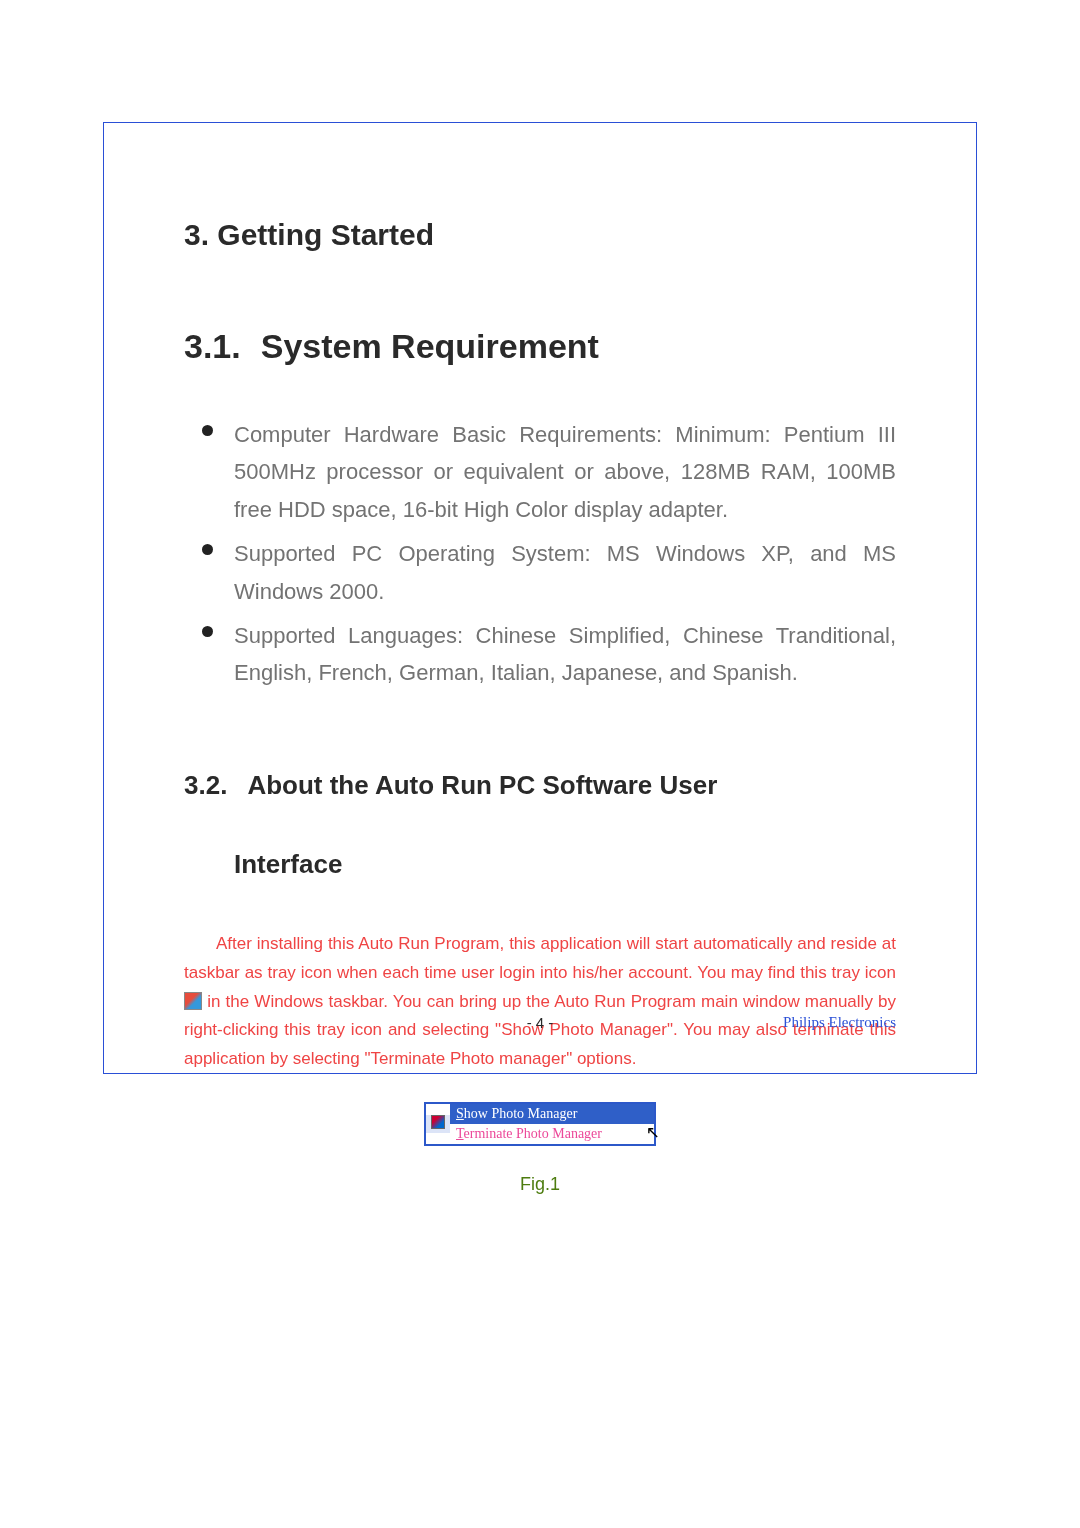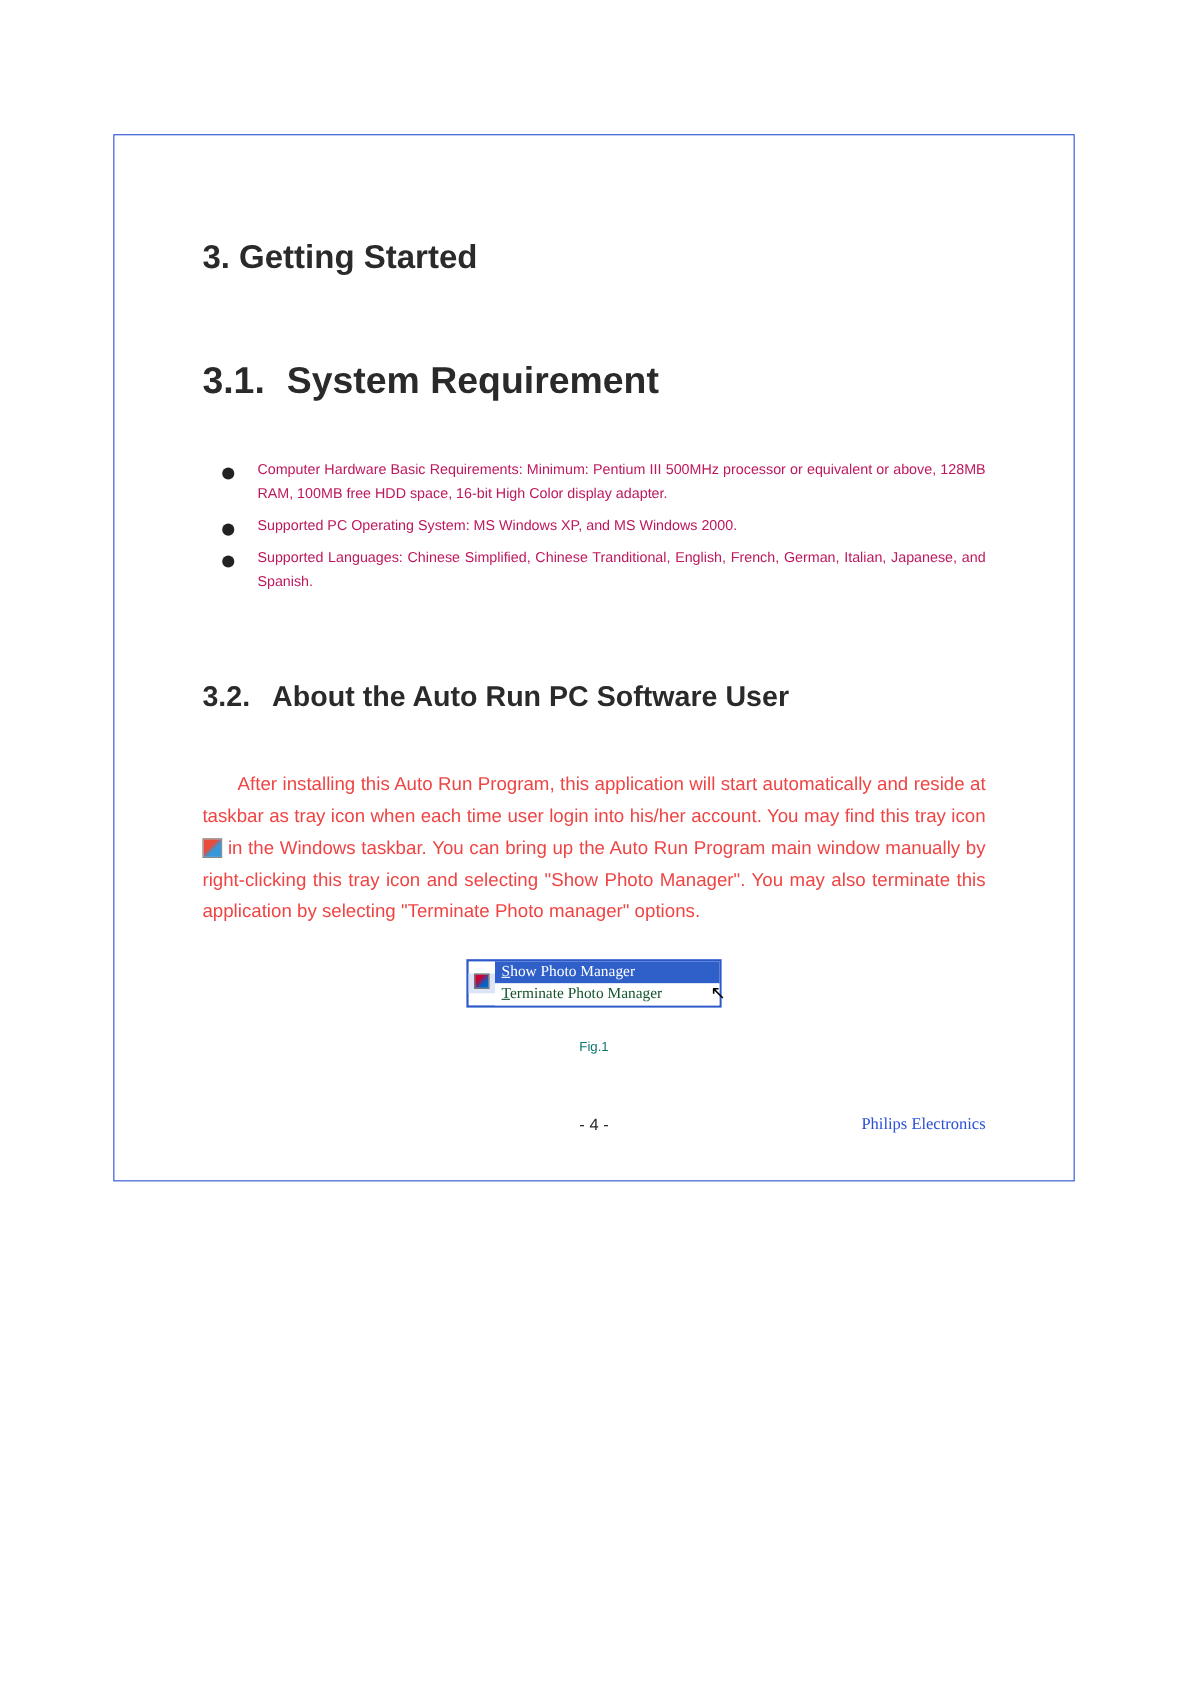--- a/index.html
+++ b/index.html
@@ -40,23 +40,23 @@
       display: inline-block;
       margin-right: 20px;
     }
     ul.bullets {
       list-style: none;
       padding-left: 18px;
       margin-bottom: 78px;
     }
     ul.bullets li {
       position: relative;
-      font-size: 13px;
+      font-size: 22px;
       line-height: 1.7;
-      color: #be185d;
+      color: #737373;
       text-align: justify;
       padding-left: 32px;
       margin-bottom: 7px;
     }
     ul.bullets li::before {
       content: "";
       position: absolute;
       left: 0px;
       top: 9px;
       width: 11px;
@@ -140,35 +140,35 @@
     }
     .menu-item-highlighted {
       background: #2f5fc8;
       color: #ffffff;
     }
     .menu-item-highlighted .underline-first {
       text-decoration: underline;
     }
     .menu-item-plain {
       background: #ffffff;
-      color: #14532d;
+      color: #ec4899;
     }
     .menu-item-plain .underline-first {
       text-decoration: underline;
     }
     .cursor-arrow {
       position: absolute;
       right: -6px;
       top: 18px;
       font-size: 17px;
       color: #000;
     }
     .fig-caption {
-      font-size: 12px;
-      color: #0f766e;
+      font-size: 18px;
+      color: #4d7c0f;
       margin-top: 28px;
     }
     .page-footer {
       position: absolute;
       bottom: 42px;
       left: 0;
       width: 100%;
       padding: 0 80px;
       font-size: 15px;
     }
@@ -199,20 +199,21 @@
     <ul class="bullets">
       <li>Computer Hardware Basic Requirements: Minimum: Pentium III 500MHz processor or equivalent or above, 128MB RAM, 100MB free HDD space, 16-bit High Color display adapter.</li>
       <li>Supported PC Operating System: MS Windows XP, and MS Windows 2000.</li>
       <li>Supported Languages: Chinese Simplified, Chinese Tranditional, English, French, German, Italian, Japanese, and Spanish.</li>
     </ul>
 
     <div class="section-title-wrap">
       <div class="section-title-line1">
         <span class="section-number" style="display:inline-block;margin-right:20px;">3.2.</span><span>About the Auto Run PC Software User</span>
       </div>
+      <div class="section-title-line2">Interface</div>
     </div>
 
     <p class="para para-indent">
       <span>After installing this Auto Run Program, this application will start automatically and reside at taskbar as tray icon when each time user login into his/her account. You may find this tray icon </span><span class="inline-icon"></span><span> in the Windows taskbar. You can bring up the Auto Run Program main window manually by right-clicking this tray icon and selecting "Show Photo Manager". You may also terminate this application by selecting "Terminate Photo manager" options.</span>
     </p>
 
     <div class="figure-wrap">
       <div class="context-menu">
         <div class="context-menu-left">
           <span class="tray-small-icon"></span>

